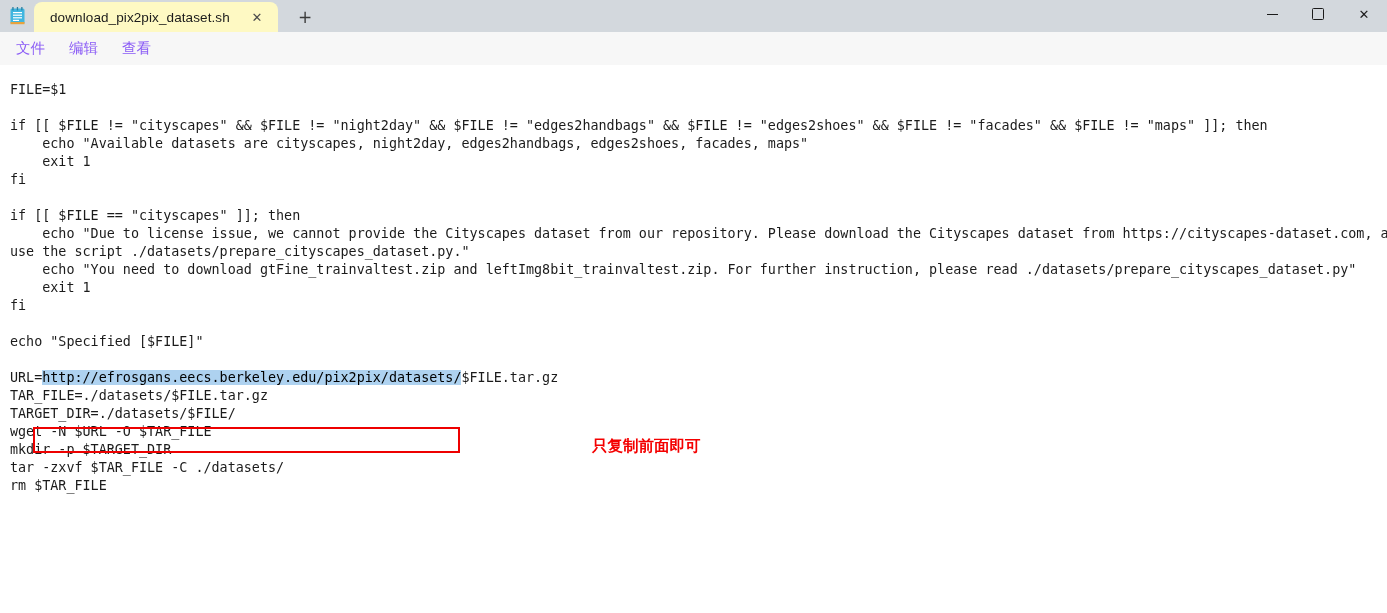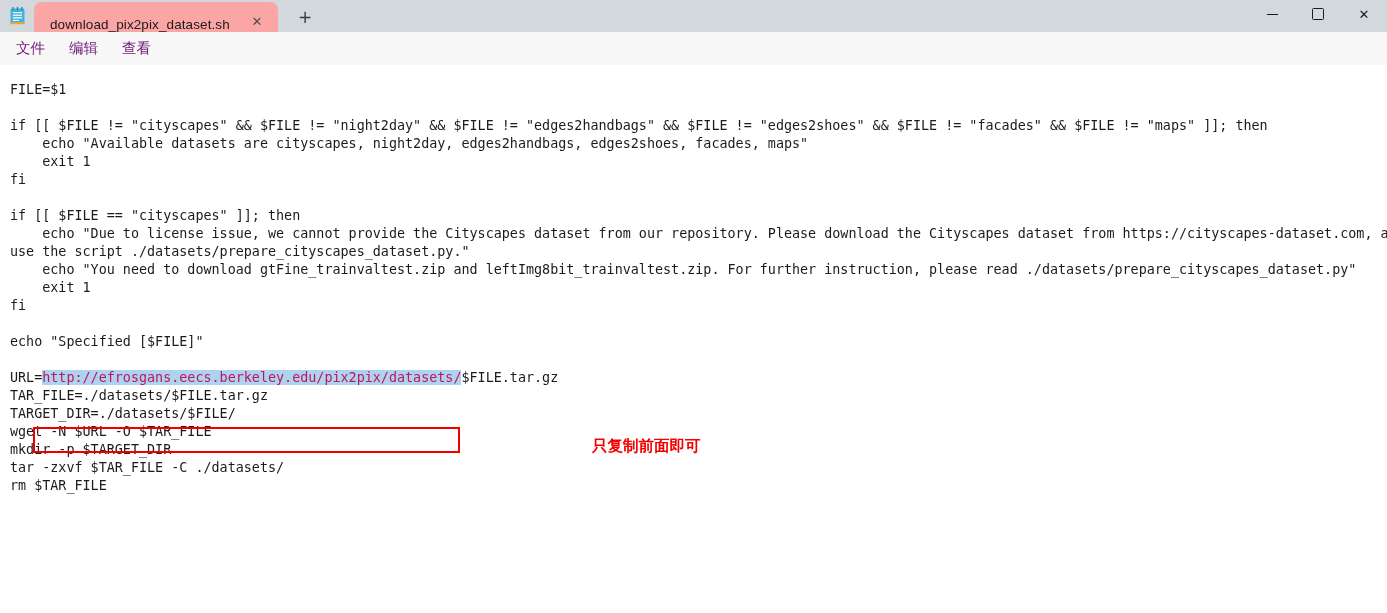--- a/index.html
+++ b/index.html
@@ -31,24 +31,24 @@
     justify-content: center;
     flex: 0 0 34px;
   }
   .tabstrip {
     display: flex;
     align-items: flex-end;
     height: 32px;
   }
   .tab {
     height: 30px;
-    background: #fca5a5;
+    background: #fef9c3;
     border-radius: 8px 8px 0 0;
     display: flex;
-    align-items: flex-end;
+    align-items: center;
     padding: 0 8px 0 16px;
     min-width: 220px;
     position: relative;
     margin-top: 30px;
   }
   .tab-title {
     font-size: 13.5px;
     color: #1b1b1b;
     white-space: nowrap;
     letter-spacing: .1px;
@@ -112,21 +112,21 @@
     left: 0; top: 32px;
     width: 1387px; height: 33px;
     background: #f7f7f7;
     display: flex;
     align-items: center;
     padding-left: 4px;
     box-sizing: border-box;
   }
   .menu-item {
     font-size: 14.5px;
-    color: #701a75;
+    color: #8b5cf6;
     padding: 4px 12px;
     border-radius: 4px;
     font-family: Liberation Serif, serif;
   }
 
   
   .editor {
     position: absolute;
     left: 0; top: 65px;
     width: 1387px;
@@ -141,21 +141,21 @@
     font-family: "DejaVu Sans Mono", "Liberation Mono", monospace;
     font-size: 13.4px;
     line-height: 18px;
     color: #1b1b1b;
     white-space: pre;
     letter-spacing: 0px;
   }
   .line { height: 18px; white-space: pre; }
   .sel {
     background: #aed2f0;
-    color: #be185d;
+    color: #000000;
   }
 
   
   .annot-box {
     position: absolute;
     left: 33px;
     top: 362px;
     width: 427px;
     height: 26px;
     border: 2.5px solid #ee0000;

